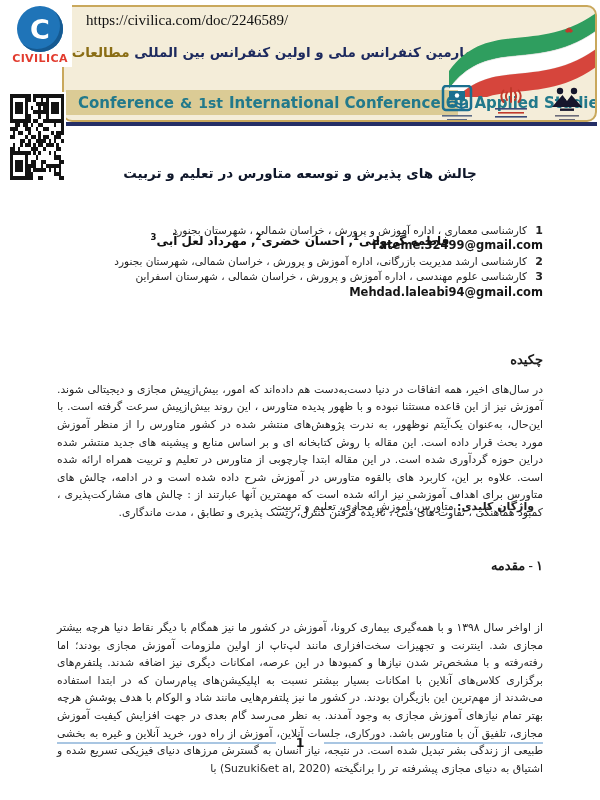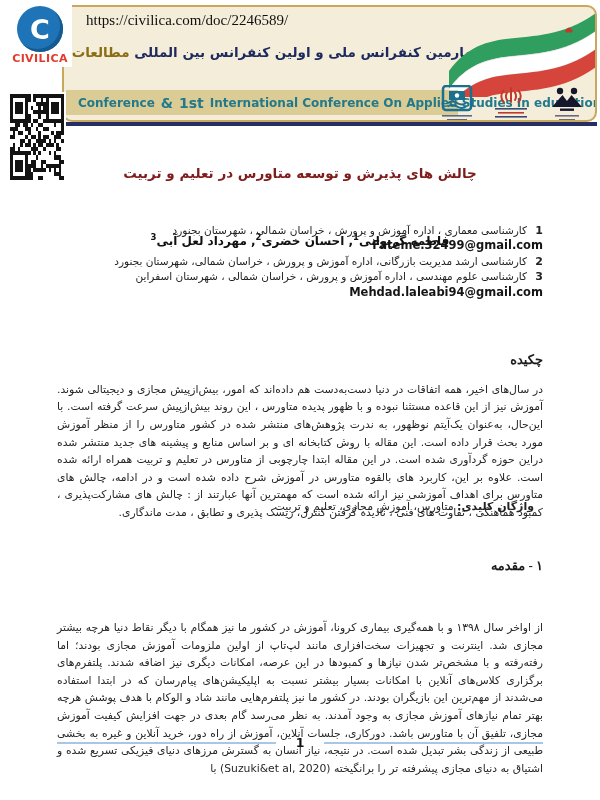--- a/index.html
+++ b/index.html
@@ -9,21 +9,21 @@
   
   .banner{position:absolute;left:62px;top:5px;width:535px;height:117px;box-sizing:border-box;
           background:#f4edd9;border:2px solid #c9a85c;border-radius:10px;overflow:hidden;}
   .callig{position:absolute;right:112px;left:4px;top:36px;text-align:center;direction:rtl;
           font-weight:bold;font-size:13.5px;line-height:19px;color:#1d2a5e;white-space:nowrap;}
   .callig .part2{color:#8a6d14;}
   .flagwrap{position:absolute;right:-4px;top:-2px;width:150px;height:92px;}
   .conf-bar{position:absolute;left:2px;top:83px;width:392px;height:25px;background:#dbcb95;
             display:flex;align-items:center;gap:6px;padding:0 6px 0 12px;box-sizing:border-box;
             color:#22798b;font-weight:bold;}
-  .conf-bar .t{font-size:12px;white-space:nowrap;}
+  .conf-bar .t{font-size:15px;white-space:nowrap;}
   .conf-bar .big{font-size:14px;}
   .logos{position:absolute;right:8px;top:78px;display:flex;gap:16px;align-items:flex-start;}
 
   .navy-line{position:absolute;left:66px;top:122px;width:531px;height:4px;background:#252f66;}
 
   
   .civilica{position:absolute;left:8px;top:4px;width:64px;background:#fff;text-align:center;padding-bottom:2px;}
   .civ-circle{width:46px;height:46px;margin:2px auto 0;border-radius:50%;background:#1f74b8;
               display:flex;align-items:center;justify-content:center;box-shadow:inset -3px -3px 0 #155a92;}
   .civ-circle span{color:#fff;font-weight:bold;font-size:27px;line-height:1;}
@@ -32,21 +32,21 @@
   .url{position:absolute;left:86px;top:12px;font-family:"Liberation Serif","DejaVu Serif",serif;
        font-size:15px;color:#101010;}
 
   
   .qr{position:absolute;left:8px;top:92px;width:58px;height:90px;background:#fff;padding:2px;box-sizing:border-box;
       display:grid;grid-template-columns:repeat(21,1fr);grid-template-rows:repeat(21,1fr);}
   .qr .m{background:#131313;}
 
   
   .title{position:absolute;left:0;right:0;top:156px;text-align:center;direction:rtl;
-         font-size:13.5px;font-weight:bold;color:#7f1d1d;}
+         font-size:13.5px;font-weight:bold;color:#0f172a;}
   .authors{position:absolute;left:0;right:0;top:200px;text-align:center;direction:rtl;
            font-size:12px;font-weight:bold;color:#111;margin-top:32px;}
   .authors sup{font-size:8.5px;}
   .affils{position:absolute;left:57px;right:57px;top:223px;text-align:right;direction:rtl;
           font-size:10.5px;line-height:15.4px;color:#222;}
   .affil-line .num{font-weight:bold;font-size:11px;margin-left:5px;}
   .email{font-weight:bold;font-size:11.5px;direction:ltr;color:#151515;}
 
   .sec-head{position:absolute;right:57px;direction:rtl;font-size:13px;font-weight:bold;color:#1c1c1c;font-family:Liberation Serif, serif;}
   .abstract-head{top:352px;}

